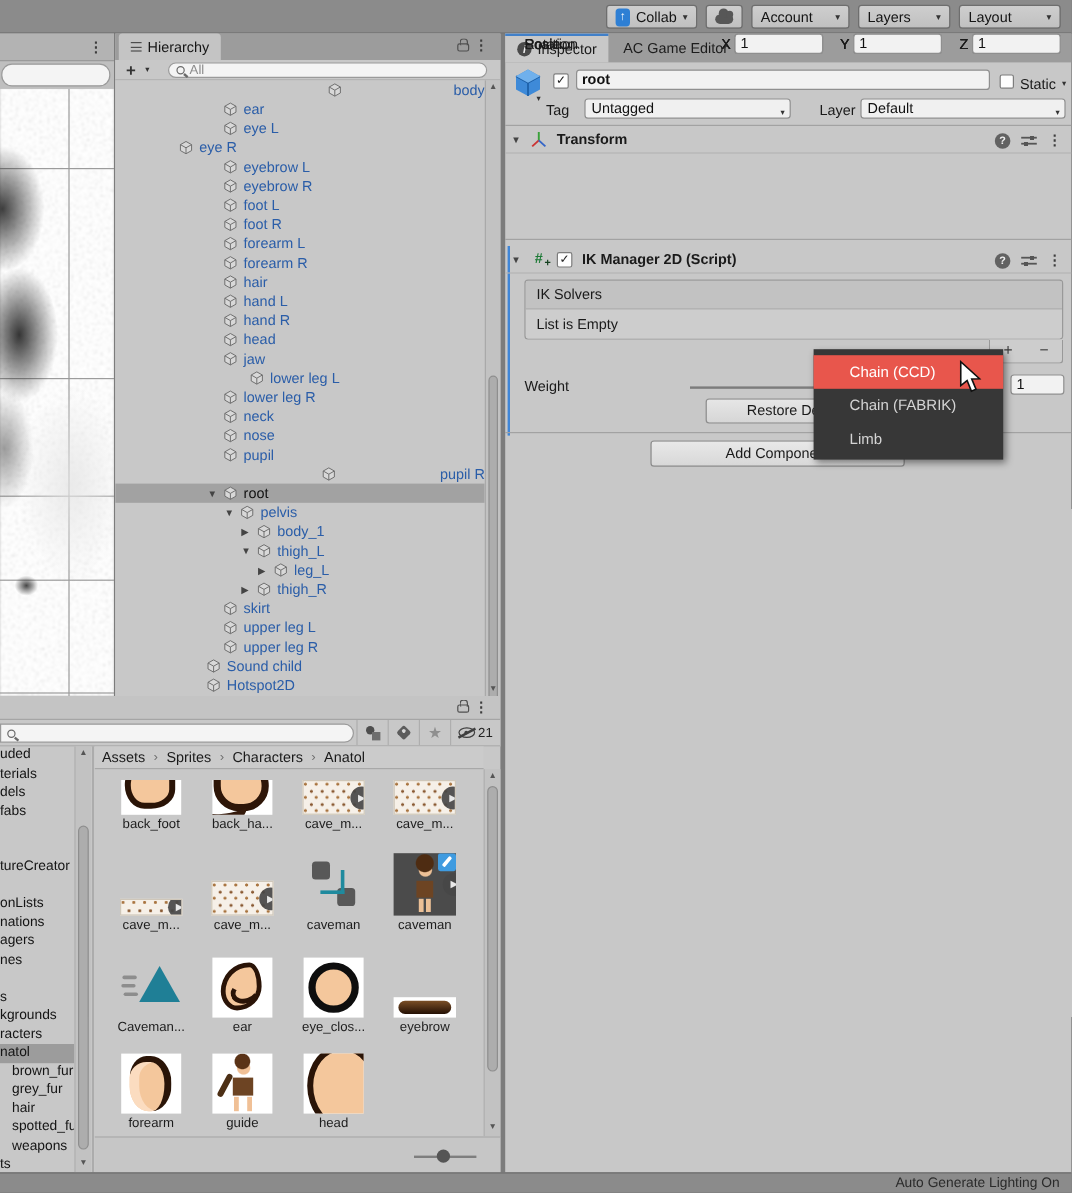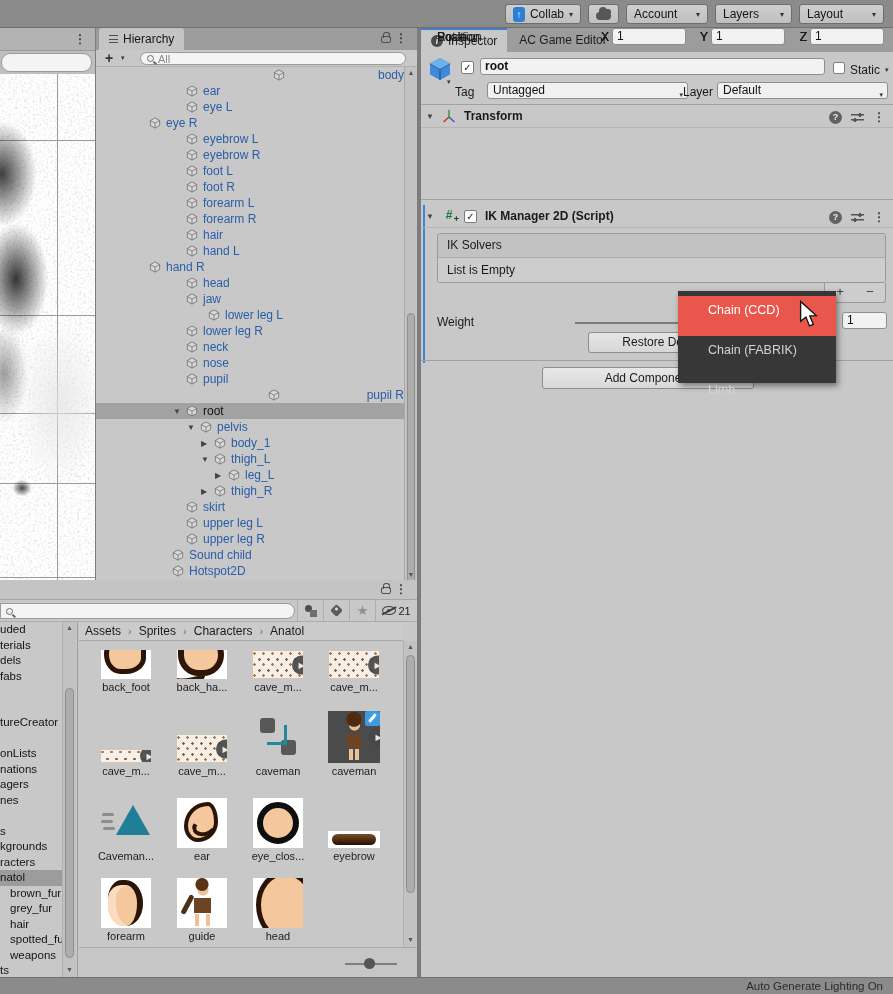--- a/index.html
+++ b/index.html
@@ -85,21 +85,21 @@
   .i-tabbar .kebab { position:absolute; right:10px; top:4px; }
 
   .cube-ic { position:absolute; left:6px; top:28px; width:26px; height:26px; }
   .cube-caret { position:absolute; left:26px; top:50px; font-size:7px; color:#333; }
   .i-check { position:absolute; left:40px; top:33px; }
   .i-name { position:absolute; left:59px; top:30px; width:345px; font-weight:bold; }
   .static-check { position:absolute; left:412px; top:34px; width:12px; height:12px; }
   .static-label { position:absolute; left:429px; top:35px; }
   .static-caret { position:absolute; left:464px; top:38px; font-size:7px; color:#333; }
   .tag-label { position:absolute; left:34px; top:57px; }
-  .tag-dd { position:absolute; left:66px; top:54px; width:201px; }
+  .tag-dd { position:absolute; left:66px; top:54px; width:172px; }
   .layer-label { position:absolute; left:262px; top:57px; }
   .layer-dd { position:absolute; left:296px; top:54px; width:171px; }
   .i-sep { position:absolute; left:0; width:100%; border-top:1px solid #a2a2a2; }
 
   .comp-head { position:absolute; left:0; width:100%; height:23px; border-bottom:1px solid #b5b5b5; display:flex; align-items:center; }
   .fold { width:10px; margin-left:5px; font-size:8px; color:#444; }
   .comp-title { font-weight:bold; margin-left:8px; }
   .comp-icons { position:absolute; right:8px; top:5px; display:flex; gap:9px; align-items:center; }
   .help-ic { width:13px; height:13px; border-radius:50%; background:#626262; color:#efefef; font-size:9px; font-weight:bold; text-align:center; line-height:13px; }
   .preset-ic { width:13px; height:11px;
@@ -122,21 +122,21 @@
   .ik-box-body { height:25px; background:#cdcdcd; line-height:24px; padding-left:9px; }
   .pm-tab { position:absolute; left:403px; top:255px; width:62px; height:20px; background:#cdcdcd; border:1px solid #999; border-top:none; border-radius:0 0 3px 3px; display:flex; }
   .pm-tab span { flex:1; text-align:center; line-height:18px; color:#3a3a3a; font-size:13px; }
   .w-label { position:absolute; left:16px; top:287px; }
   .w-slider { position:absolute; left:154px; top:294px; width:110px; height:2px; background:#7c7c7c; }
   .w-value { position:absolute; left:421px; top:284px; width:45px; }
   .restore-btn { position:absolute; left:167px; top:304px; width:158px; height:21px; background:linear-gradient(#e6e6e6,#d6d6d6); border:1px solid #8d8d8d; border-radius:3px; text-align:center; line-height:19px; }
   .addcomp-btn { position:absolute; left:121px; top:339px; width:212px; height:22px; background:linear-gradient(#e8e8e8,#d8d8d8); border:1px solid #8d8d8d; border-radius:3px; text-align:center; line-height:20px; }
 
   .ctx-menu { position:absolute; left:257px; top:263px; width:158px; height:92px; background:#373737; box-shadow:2px 3px 6px rgba(0,0,0,.45); padding-top:5px; z-index:40; }
-  .mitem { height:40px; line-height:28px; padding-left:30px; color:#d4d4d4; font-size:12.5px; }
+  .mitem { height:28px; line-height:28px; padding-left:30px; color:#d4d4d4; font-size:12.5px; }
   .mitem.hl { background:#e8564c; color:#fff; }
 
   .cursor { position:absolute; left:798px; top:300px; z-index:60; }
 
   
   .project { position:absolute; left:0; top:580px; width:417px; height:397px; background:#c8c8c8; }
   .p-head { position:absolute; left:0; top:0; width:100%; height:20px; background:#c4c4c4; border-bottom:1px solid #a5a5a5; }
   .p-head .lock { position:absolute; right:26px; top:7px; }
   .p-head .kebab { position:absolute; right:10px; top:2px; }
   .p-search { position:absolute; left:0; top:20px; width:100%; height:22px; background:#c8c8c8; border-bottom:1px solid #adadad; }
@@ -424,21 +424,21 @@
           <span class="harrow"></span>
           <span class="hcube">
             <svg viewBox="0 0 16 16" width="12" height="12">
               <path d="M8 1.2 14.2 4.7v6.6L8 14.8 1.8 11.3V4.7Z" fill="#d8d8d8" stroke="#6e6e6e" stroke-width="1.1"></path>
               <path d="M1.8 4.7 8 8.2l6.2-3.5M8 8.2v6.6" fill="none" stroke="#6e6e6e" stroke-width="1.1"></path>
             </svg>
           </span>
           <span class="hlabel">hand L</span>
         </div>
 
-        <div class="hrow" style="padding-left: 40px; text-align: right;">
+        <div class="hrow" style="padding-left: 77px; text-align: right;">
           <span class="harrow"></span>
           <span class="hcube">
             <svg viewBox="0 0 16 16" width="12" height="12">
               <path d="M8 1.2 14.2 4.7v6.6L8 14.8 1.8 11.3V4.7Z" fill="#d8d8d8" stroke="#6e6e6e" stroke-width="1.1"></path>
               <path d="M1.8 4.7 8 8.2l6.2-3.5M8 8.2v6.6" fill="none" stroke="#6e6e6e" stroke-width="1.1"></path>
             </svg>
           </span>
           <span class="hlabel">hand R</span>
         </div>
 

